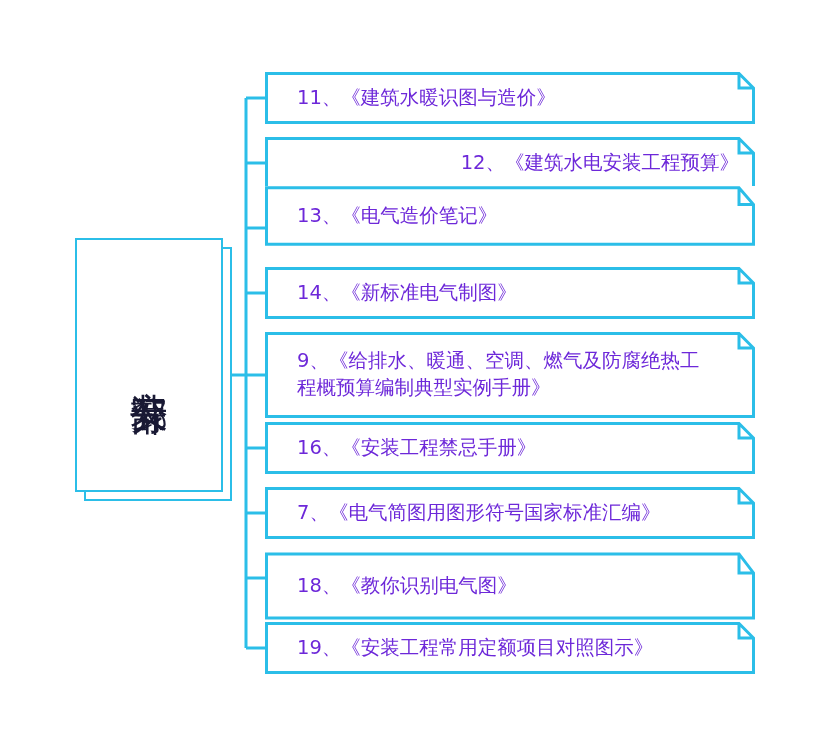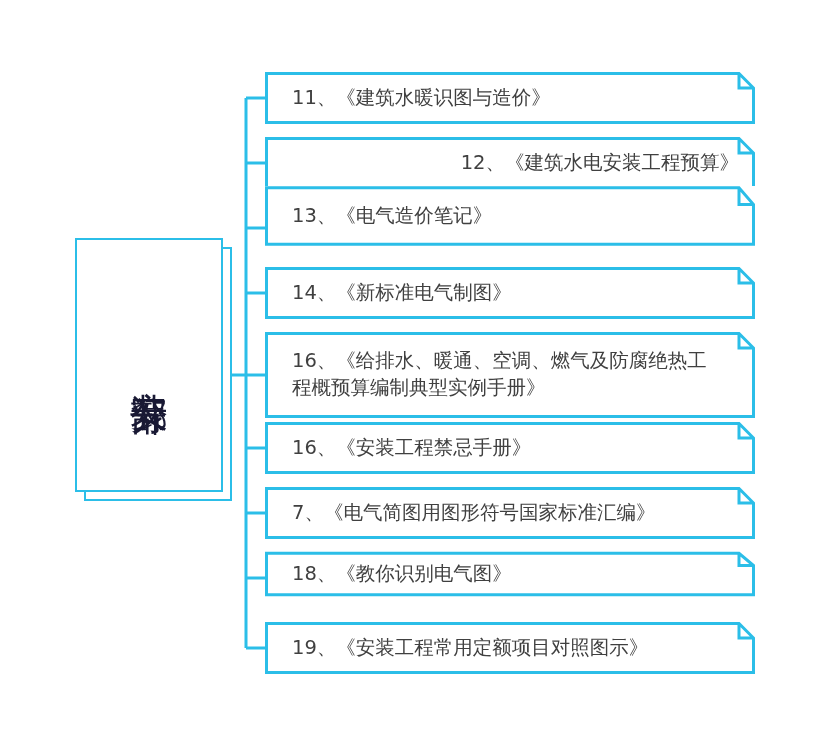--- a/index.html
+++ b/index.html
@@ -87,31 +87,32 @@
     position: absolute;
     left: 0;
     top: 0;
     width: 100%;
     height: 100%;
     overflow: visible;
   }
   .child-text {
     position: relative;
     z-index: 2;
-    padding: 0 16px 0 27px;
-    color: #404040;
+    padding: 0 16px 0 17px;
+    color: #6d28d9;
     font-size: 19.5px;
     line-height: 1.38;
     font-family: "DejaVu Sans", "Liberation Sans", sans-serif;
     height: 100%;
     display: flex;
     flex-direction: column;
     justify-content: center;
     white-space: pre-line;
     letter-spacing: 0px;
+    margin-left: 15px;
   }
 </style>
 </head>
 <body>
 
 <div id="mindmap">
 
   <svg id="connectors" viewBox="0 0 825 741" width="825" height="741" aria-hidden="true">
     <g stroke="#2BBEE8" stroke-width="3" fill="none" stroke-linecap="butt">
 
@@ -163,39 +164,39 @@
     <svg class="child-frame" viewBox="0 0 490 52" preserveAspectRatio="none" aria-hidden="true">
       <path d="M1.5,1.5 H474 L488.5,16 V50.5 H1.5 Z M474,1.5 V16 H488.5" fill="#ffffff" stroke="#2BBEE8" stroke-width="3" vector-effect="non-scaling-stroke"></path>
     </svg>
     <div class="child-text">14、《新标准电气制图》</div>
   </div>
 
   <div class="child-node" style="top:332px;height:86px;">
     <svg class="child-frame" viewBox="0 0 490 86" preserveAspectRatio="none" aria-hidden="true">
       <path d="M1.5,1.5 H474 L488.5,16 V84.5 H1.5 Z M474,1.5 V16 H488.5" fill="#ffffff" stroke="#2BBEE8" stroke-width="3" vector-effect="non-scaling-stroke"></path>
     </svg>
-    <div class="child-text">16、《给排水、暖通、空调、燃气及防腐绝热工
+    <div class="child-text">9、《给排水、暖通、空调、燃气及防腐绝热工
 程概预算编制典型实例手册》</div>
   </div>
 
   <div class="child-node" style="top:422px;height:52px;">
     <svg class="child-frame" viewBox="0 0 490 52" preserveAspectRatio="none" aria-hidden="true">
       <path d="M1.5,1.5 H474 L488.5,16 V50.5 H1.5 Z M474,1.5 V16 H488.5" fill="#ffffff" stroke="#2BBEE8" stroke-width="3" vector-effect="non-scaling-stroke"></path>
     </svg>
     <div class="child-text">16、《安装工程禁忌手册》</div>
   </div>
 
   <div class="child-node" style="top:487px;height:52px;">
     <svg class="child-frame" viewBox="0 0 490 52" preserveAspectRatio="none" aria-hidden="true">
       <path d="M1.5,1.5 H474 L488.5,16 V50.5 H1.5 Z M474,1.5 V16 H488.5" fill="#ffffff" stroke="#2BBEE8" stroke-width="3" vector-effect="non-scaling-stroke"></path>
     </svg>
     <div class="child-text">7、《电气简图用图形符号国家标准汇编》</div>
   </div>
 
-  <div class="child-node" style="top:552px;height:44px;">
+  <div class="child-node" style="top:552px;height:68px;">
     <svg class="child-frame" viewBox="0 0 490 52" preserveAspectRatio="none" aria-hidden="true">
       <path d="M1.5,1.5 H474 L488.5,16 V50.5 H1.5 Z M474,1.5 V16 H488.5" fill="#ffffff" stroke="#2BBEE8" stroke-width="3" vector-effect="non-scaling-stroke"></path>
     </svg>
     <div class="child-text">18、《教你识别电气图》</div>
   </div>
 
   <div class="child-node" style="top:622px;height:52px;border-radius:22px;">
     <svg class="child-frame" viewBox="0 0 490 52" preserveAspectRatio="none" aria-hidden="true">
       <path d="M1.5,1.5 H474 L488.5,16 V50.5 H1.5 Z M474,1.5 V16 H488.5" fill="#ffffff" stroke="#2BBEE8" stroke-width="3" vector-effect="non-scaling-stroke"></path>
     </svg>

